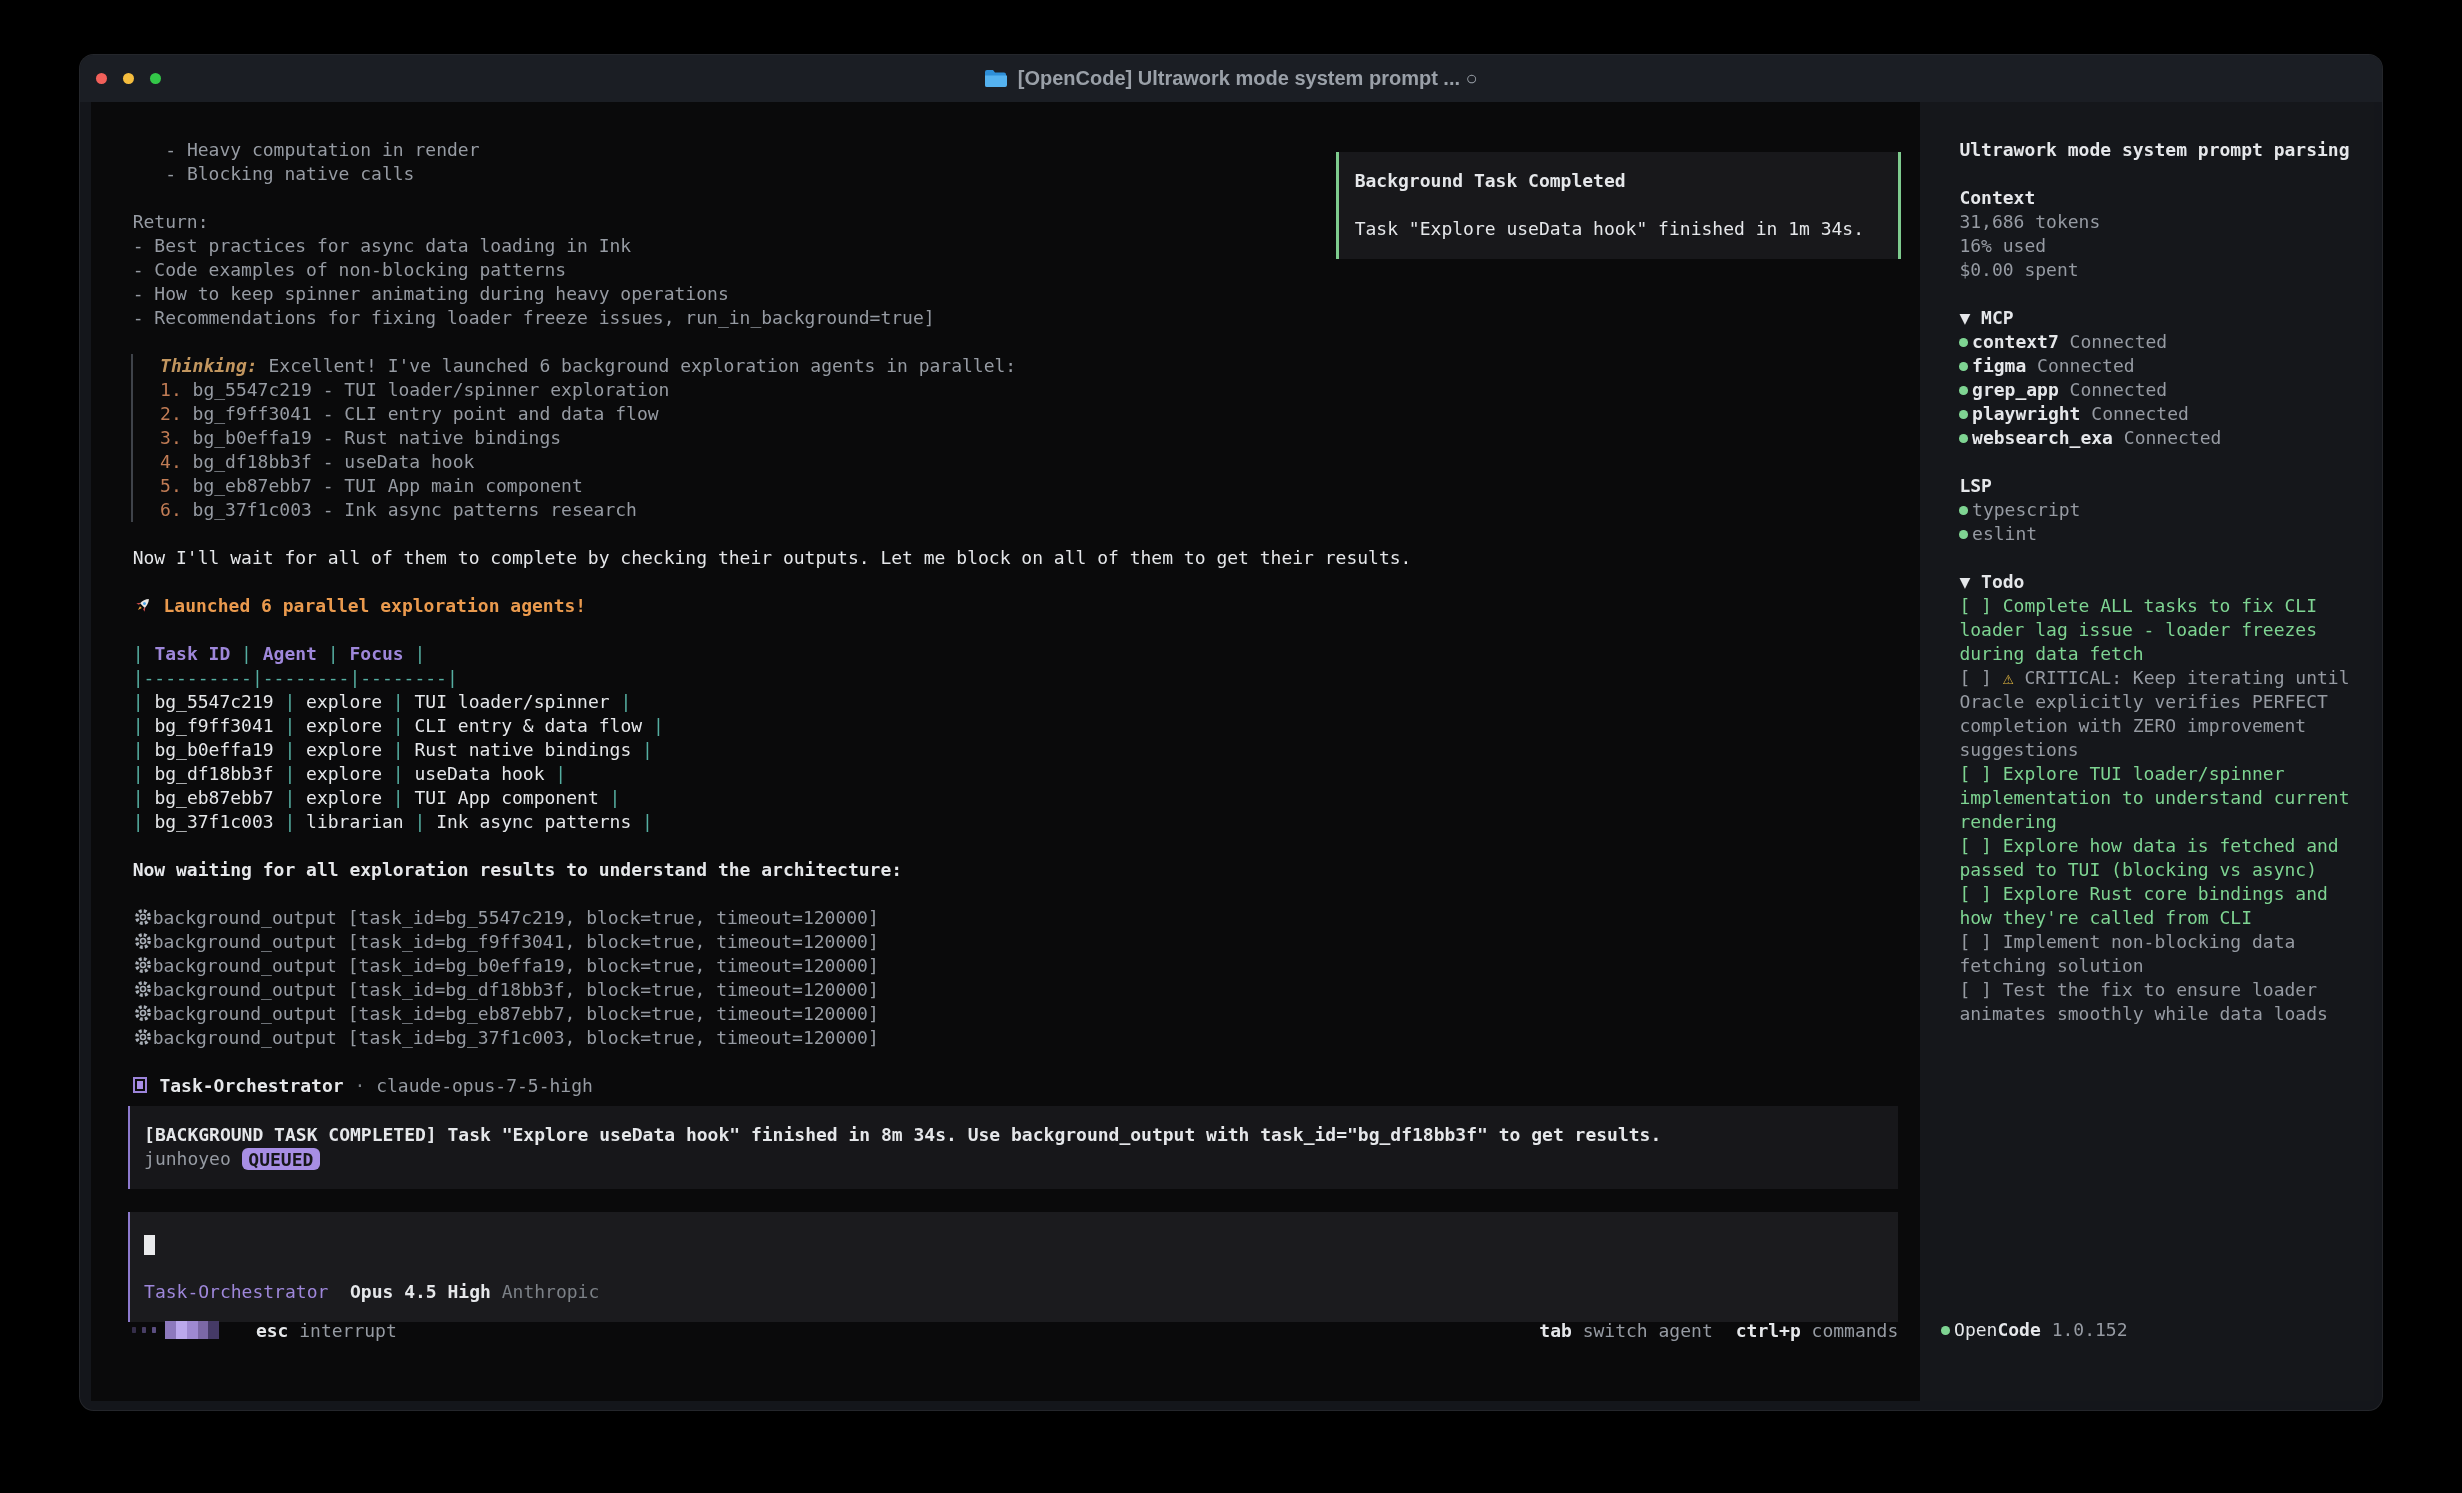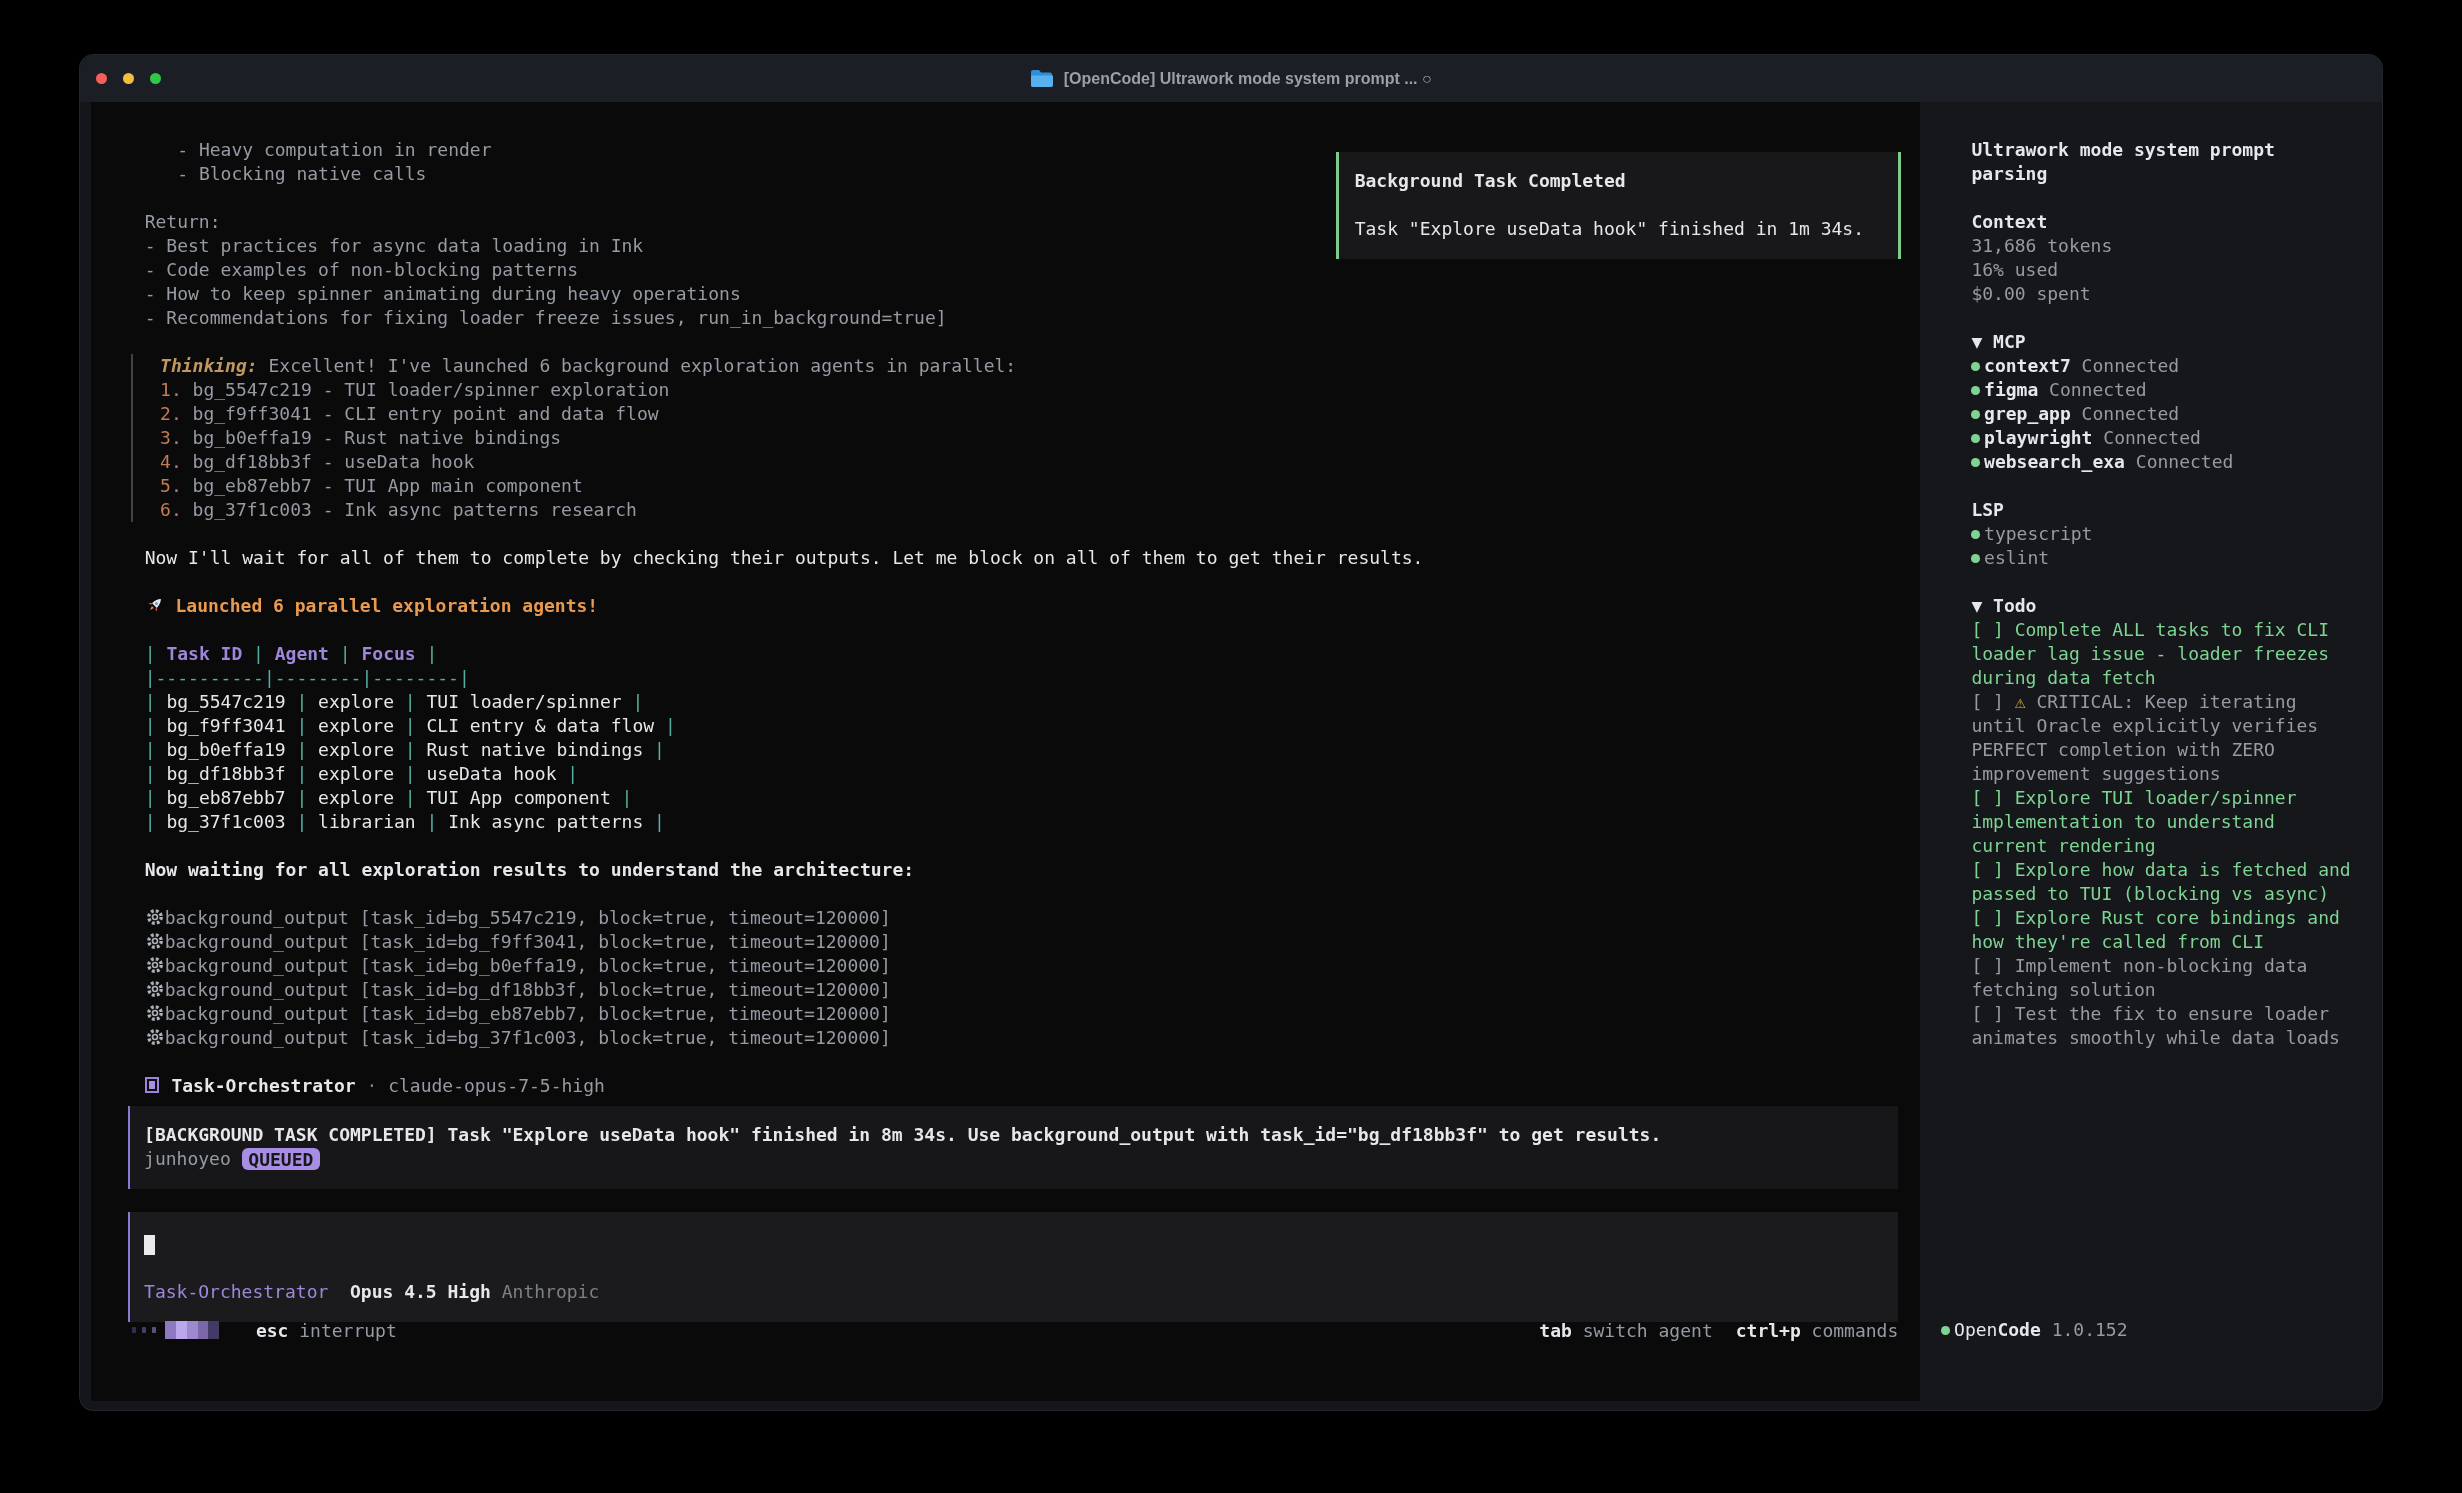--- a/index.html
+++ b/index.html
@@ -14,33 +14,33 @@
   .stage{position:relative;width:2462px;height:1493px;background:var(--bg-outer);overflow:hidden;
          font-family:"DejaVu Sans Mono","Liberation Mono",monospace;font-size:18px;color:var(--gray)}
   .window{position:absolute;left:79px;top:54px;width:2304px;height:1357px;background:var(--win);
           border-radius:14.7px;border:0.7px solid rgba(255,255,255,0.07);overflow:hidden;
           box-shadow:0 20px 54px rgba(0,0,0,0.8)}
   .titlebar{position:relative;height:47px;background:var(--titlebar);display:flex;align-items:center;justify-content:center}
   .traffic{position:absolute;left:16px;top:0;height:47px;display:flex;align-items:center;gap:15.4px}
   .tl{width:11.4px;height:11.4px;border-radius:50%;display:inline-block}
   .tl.red{background:#f2605a}.tl.yellow{background:#f5bd3e}.tl.green{background:#33c748}
   .title-center{display:flex;align-items:center;gap:9.4px;font-family:"Liberation Sans",sans-serif;
-                font-weight:bold;font-size:16px;color:#9aa0a8}
+                font-weight:bold;font-size:20px;color:#9aa0a8}
   .win-body{position:relative;height:1309px}
   .main{position:absolute;left:10.7px;top:0;width:1829px;height:1299px;background:var(--main-bg);
         padding:36px 21.4px 0 24px;overflow:hidden}
   .sidebar{position:absolute;left:1840px;top:0;width:454px;height:1299px;background:var(--sidebar-bg);
            padding:36px 21.4px 0 21.4px;overflow:hidden}
   .line{min-height:24px;line-height:24px;white-space:pre-wrap;word-break:break-word}
   .c-g{color:var(--gray)} .c-w{color:var(--white)} .c-wb{color:var(--white);font-weight:bold}
   .c-dim{color:var(--dim)} .c-or{color:var(--orange);font-weight:bold}
   .c-tn{color:var(--tan);font-style:italic;font-weight:bold} .c-sa{color:var(--salmon)}
   .c-pu{color:var(--purple);font-weight:bold} .c-pun{color:var(--purple)}
   .c-te{color:var(--teal)} .c-gr{color:var(--green)} .c-ye{color:var(--yellow)}
-  .blk-lines{margin-left:30px}
+  .blk-lines{margin-left:18px}
   .blk-quote{margin-left:16px;border-left:2.7px solid var(--quote-bar);padding-left:27.4px}
   .blk-boxc{margin:8px 0 0 13.4px;background:var(--box1);border-left:2.7px solid var(--border-purple);
             padding:17.4px 13.4px 17.4px 14px}
   .blk-boxi{margin:23.4px 0 0 13.4px;background:var(--box2);border-left:2.7px solid var(--border-purple);
             padding:20px 13.4px 17.4px 14px}
   .queued-badge{background:var(--badge-bg);color:var(--badge-text);font-weight:bold;
                 padding:0.7px 6.7px;border-radius:6px}
   .cursor-block{display:inline-block;width:10.7px;height:20px;background:#e9eaec;vertical-align:middle}
   .agent-icon{display:inline-block;width:14.7px;height:16px;border:2px solid #9c84da;background:#a98ee8;
               box-shadow:inset 0 0 0 2px var(--main-bg);vertical-align:-1.3px;margin-right:12px}

